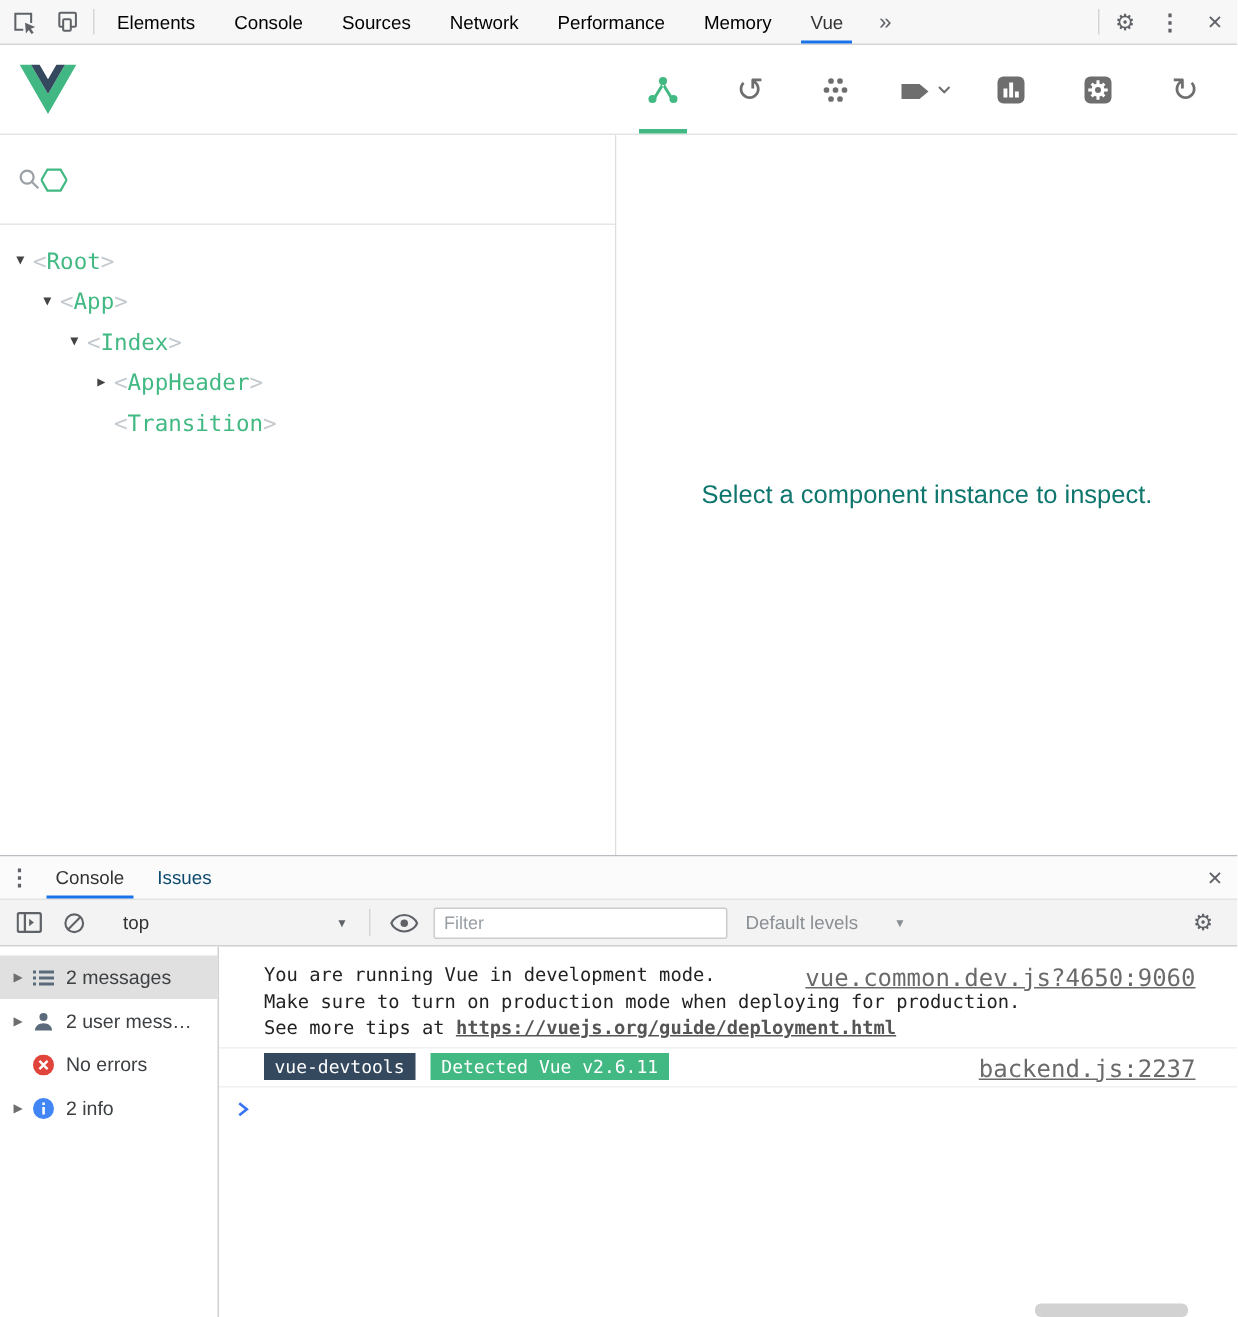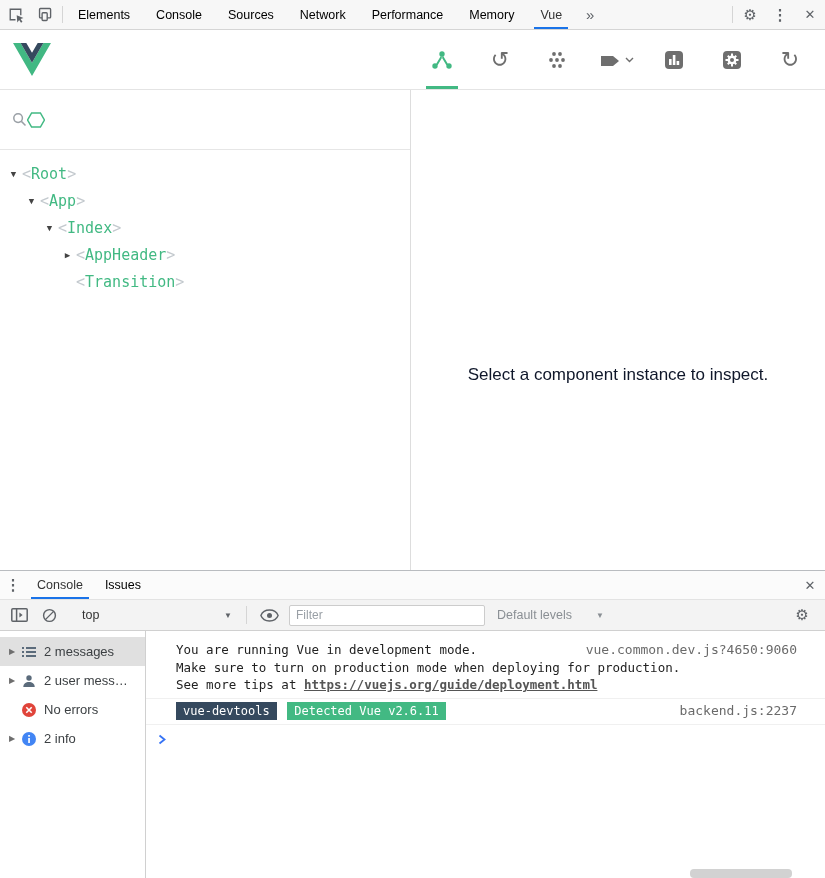--- a/index.html
+++ b/index.html
@@ -59,47 +59,47 @@
   .filter-input { flex:1; border:none; outline:none; font-size:13px; color:#333; margin-left:10px; font-family:"Liberation Sans",sans-serif; background:transparent; }
   .filter-input::placeholder { color:#9e9e9e; }
   .tree { padding-top:10px; font-family:"DejaVu Sans Mono", monospace; font-size:15px; }
   .tree-row { height:27px; display:flex; align-items:center; cursor:pointer; }
   .tree-arrow { width:17px; font-size:9px; color:#444; text-align:center; flex:none; }
   .tree-arrow.hidden { visibility:hidden; }
   .tag::before { content:"<"; color:#c3c9ce; }
   .tag::after  { content:">"; color:#c3c9ce; }
   .tag-name { color:#42b983; }
   .right-pane { flex:1; display:flex; justify-content:center; align-items:flex-start; padding-top:230px; background:#fff; }
-  .empty-msg { font-size:17px; color:#0f172a;margin-top:45px; }
+  .empty-msg { font-size:17px; color:#0f766e; }
 
   
   .console { position:absolute; left:0; bottom:0; width:825px; height:308px; border-top:1px solid #b9bcc0; background:#fff; display:flex; flex-direction:column; }
   .c-tabbar { height:29px; display:flex; align-items:stretch; background:#fbfbfb; border-bottom:1px solid #e3e3e3; }
-  .c-tab { padding:0 11px; display:flex; align-items:center; font-size:12.5px; color:#000000; position:relative; cursor:pointer; }
+  .c-tab { padding:0 11px; display:flex; align-items:center; font-size:12.5px; color:#0c4a6e; position:relative; cursor:pointer; }
   .c-tab.active { color:#333; }
   .c-tab.active::after { content:""; position:absolute; left:5px; right:5px; bottom:0; height:2px; background:#1a73e8; }
   .c-toolbar { height:31px; background:#f3f3f3; border-bottom:1px solid #d0d0d0; display:flex; align-items:center; padding:0 8px; gap:8px; }
   .context-select { width:158px; margin-left:10px; display:flex; align-items:center; justify-content:space-between; font-size:12.5px; color:#333; cursor:pointer; padding:0 4px; }
   .caret { font-size:8px; color:#5f6368; }
   .c-filter { width:196px; height:21px; border:1px solid #ccc; border-radius:2px; background:#fff; padding:0 6px; font-size:12px; font-family:"Liberation Sans",sans-serif; outline:none; color:#333; }
   .c-filter::placeholder { color:#9aa0a6; }
   .levels { display:flex; align-items:center; gap:24px; font-size:12.5px; color:#8a8f94; cursor:pointer; padding:0 4px; }
 
   .c-body { flex:1; display:flex; overflow:hidden; }
   .c-sidebar { width:146px; border-right:1px solid #d0d0d0; padding-top:6px; flex:none; background:#fff; }
   .cs-row { height:29px; display:flex; align-items:center; padding-left:5px; font-size:13px; color:#3c4043; cursor:pointer; white-space:nowrap; overflow:hidden; }
   .cs-row.selected { background:#e0e0e0; }
   .cs-arrow { width:14px; font-size:8px; color:#6e6e6e; text-align:center; flex:none; }
   .cs-arrow.hidden { visibility:hidden; }
   .cs-icon { width:20px; display:flex; justify-content:center; align-items:center; margin-right:5px; flex:none; }
 
   .c-messages { flex:1; font-family:"DejaVu Sans Mono", monospace; font-size:12.5px; color:#222; padding-top:7px; position:relative; }
   .msg { position:relative; padding:3px 28px 4px 30px; border-bottom:1px solid #f0f0f0; }
   .msg-line { line-height:17.5px; white-space:nowrap; }
-  .msg-source { position:absolute; right:28px; top:4px; color:#6a6a6a; cursor:pointer; font-size:13px; }
+  .msg-source { position:absolute; right:28px; top:4px; color:#6a6a6a; text-decoration:underline; cursor:pointer; font-size:16px; }
   .inline-link { color:#555; text-decoration:underline; cursor:pointer;font-weight:bold; }
   .badge { display:inline-block; color:#fff; padding:2px 7px; margin-right:3px; font-size:12px; line-height:14px; }
   .badge.dark { background:#35495e; }
   .badge.green { background:#42b983; }
   .prompt-row { padding:6px 0 0 12px; display:flex; align-items:center; height:24px; }
   .hscroll { position:absolute; bottom:0; right:33px; width:102px; height:9px; background:#d2d2d2; border-radius:4px; cursor:pointer; }
 </style>
 </head>
 <body>
 

